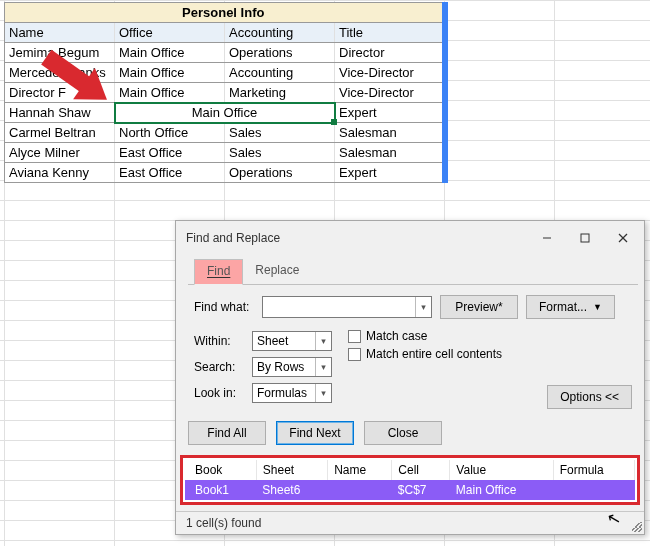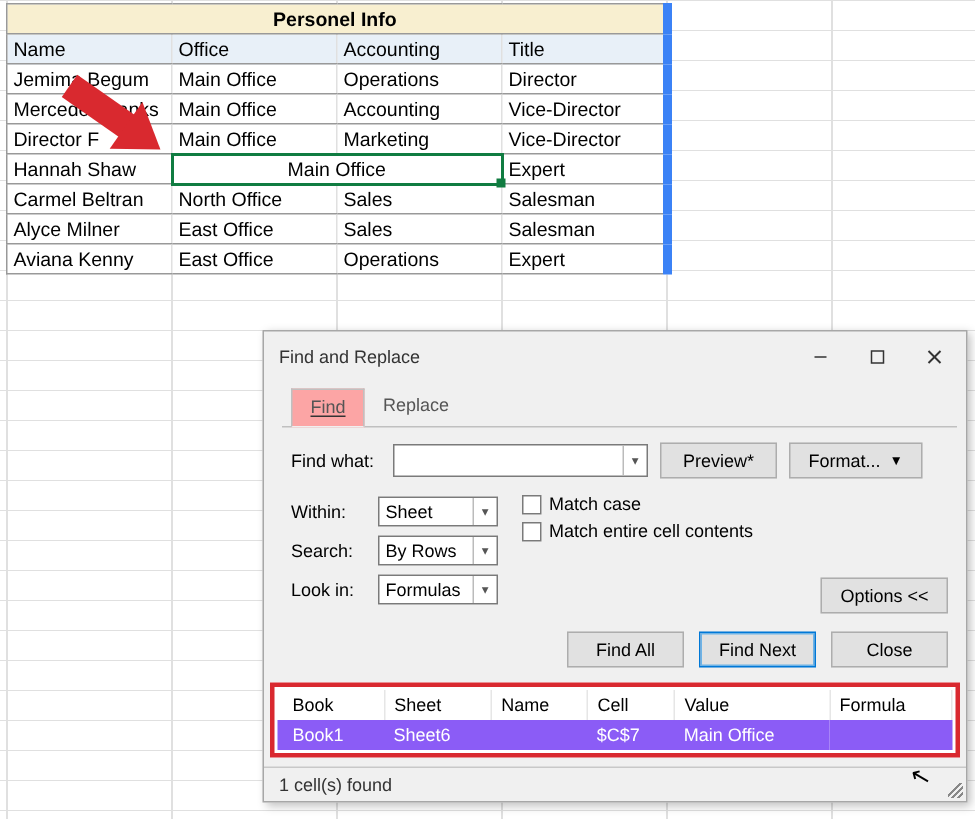--- a/index.html
+++ b/index.html
@@ -162,21 +162,21 @@
   .opts-block { display: flex; gap: 16px; align-items: flex-end; }
   .opts-left .orow { display: flex; align-items: center; margin-bottom: 6px; gap: 6px; }
   .combo {
     width: 80px; height: 20px; background: #fff; border: 1px solid #7a7a7a;
     position: relative; padding: 0 4px; display:flex; align-items:center; font-size:12px;
   }
   .combo .dropdown-arrow { border-left: 1px solid #bbb; }
   .chkrow { display: flex; align-items: center; gap: 5px; margin-bottom: 4px; font-size: 12px; }
   .chkrow .box { width: 13px; height: 13px; border: 1px solid #7a7a7a; background:#fff; }
   .lbl-u { text-decoration: underline; text-decoration-color: #333; text-underline-offset: 2px; }
-  .btn-row { display: flex; justify-content: flex-end; gap: 10px; padding: 4px 12px 10px 12px; }
+  .btn-row { display: flex; gap: 10px; padding: 4px 12px 10px 12px; }
   .results-wrap {
     margin: 0 4px 6px 4px;
     border: 3px solid #d9292f;
     padding: 2px 2px;
     background: #fff;
   }
   .results-wrap table { width: 100%; border-collapse: collapse; font-size: 12px; }
   .results-wrap th {
     text-align: left; font-weight: normal;
     padding: 3px 6px;

